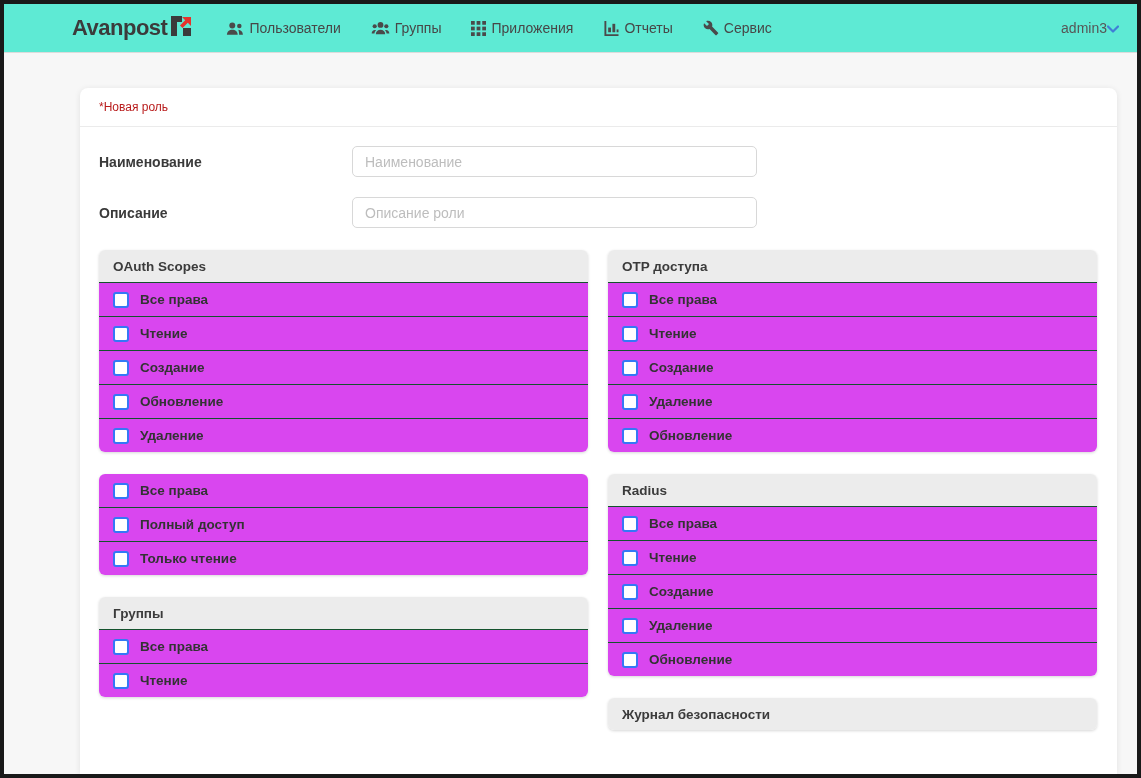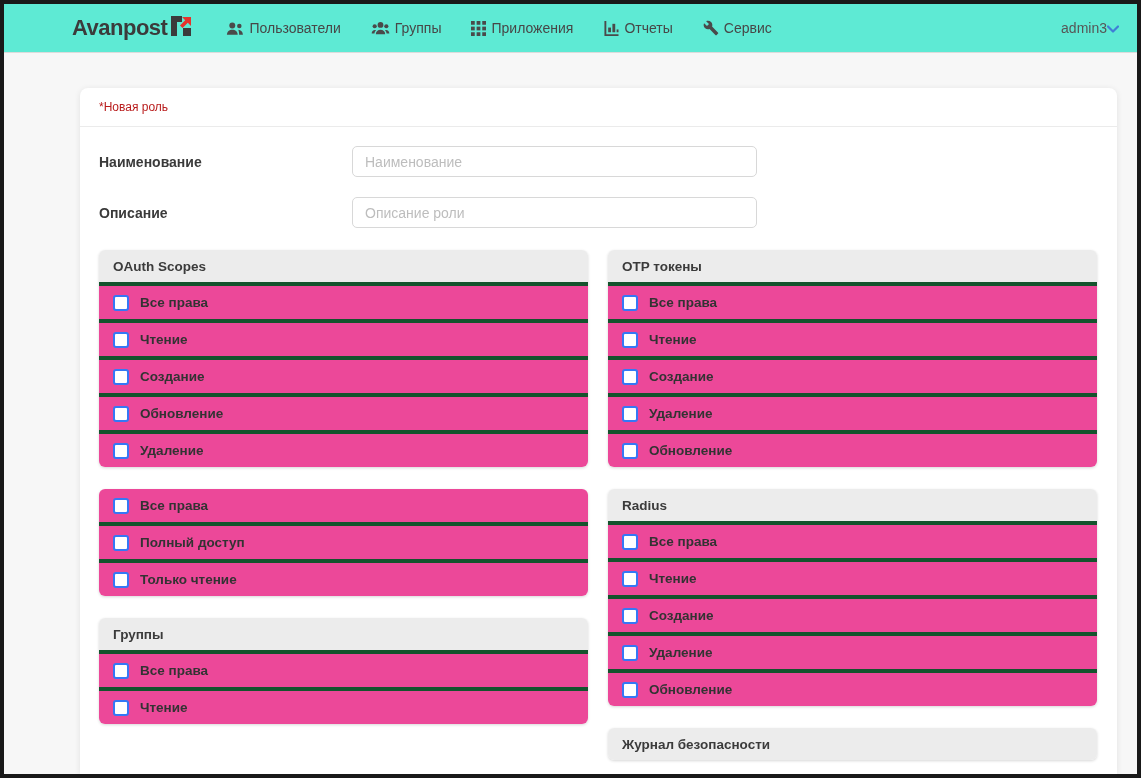--- a/index.html
+++ b/index.html
@@ -45,21 +45,21 @@
   
   .panels-grid{display:flex;gap:20px;margin-top:22px;}
   .panel-col{width:489px;display:flex;flex-direction:column;}
   .panel{background:#fff;border-radius:6px;box-shadow:0 1px 3px rgba(0,0,0,0.16);overflow:hidden;margin-bottom:22px;font-weight:bold;}
   .panel:last-child{margin-bottom:0;}
   .panel-header{
     background:#ececec;height:32px;display:flex;align-items:center;justify-content:space-between;
     padding:0 14px;font-size:13.5px;color:#3b3b3b;
   }
   .panel-badge{color:#4a4a4a;font-size:13.5px;}
-  .panel-row{height:33px;display:flex;align-items:center;padding:0 14px;border-top:4px solid #14532d;background:#ec4899;}
+  .panel-row{height:33px;display:flex;align-items:center;padding:0 14px;border-top:1px solid #14532d;background:#d946ef;}
   .panel-row:first-child{border-top:none;}
   .checkbox{
     width:16px;height:16px;box-sizing:border-box;border:2px solid #3478f6;border-radius:3px;
     background:#fff;margin-right:11px;cursor:pointer;flex:0 0 auto;
   }
   .row-label{font-size:13.5px;color:#333;}
 </style>
 </head>
 <body>
 
@@ -213,21 +213,21 @@
               </div>
               <div class="panel-row">
                 <div class="checkbox" role="checkbox" aria-checked="false"></div>
                 <span class="row-label">Чтение</span>
               </div>
             </div>
           </div>
         <div class="panel-col" id="col-right">
             <div class="panel">
               <div class="panel-header">
-                <span>OTP токены</span>
+                <span>OTP доступа</span>
               </div>
               <div class="panel-row">
                 <div class="checkbox" role="checkbox" aria-checked="false"></div>
                 <span class="row-label">Все права</span>
               </div>
               <div class="panel-row">
                 <div class="checkbox" role="checkbox" aria-checked="false"></div>
                 <span class="row-label">Чтение</span>
               </div>
               <div class="panel-row">

